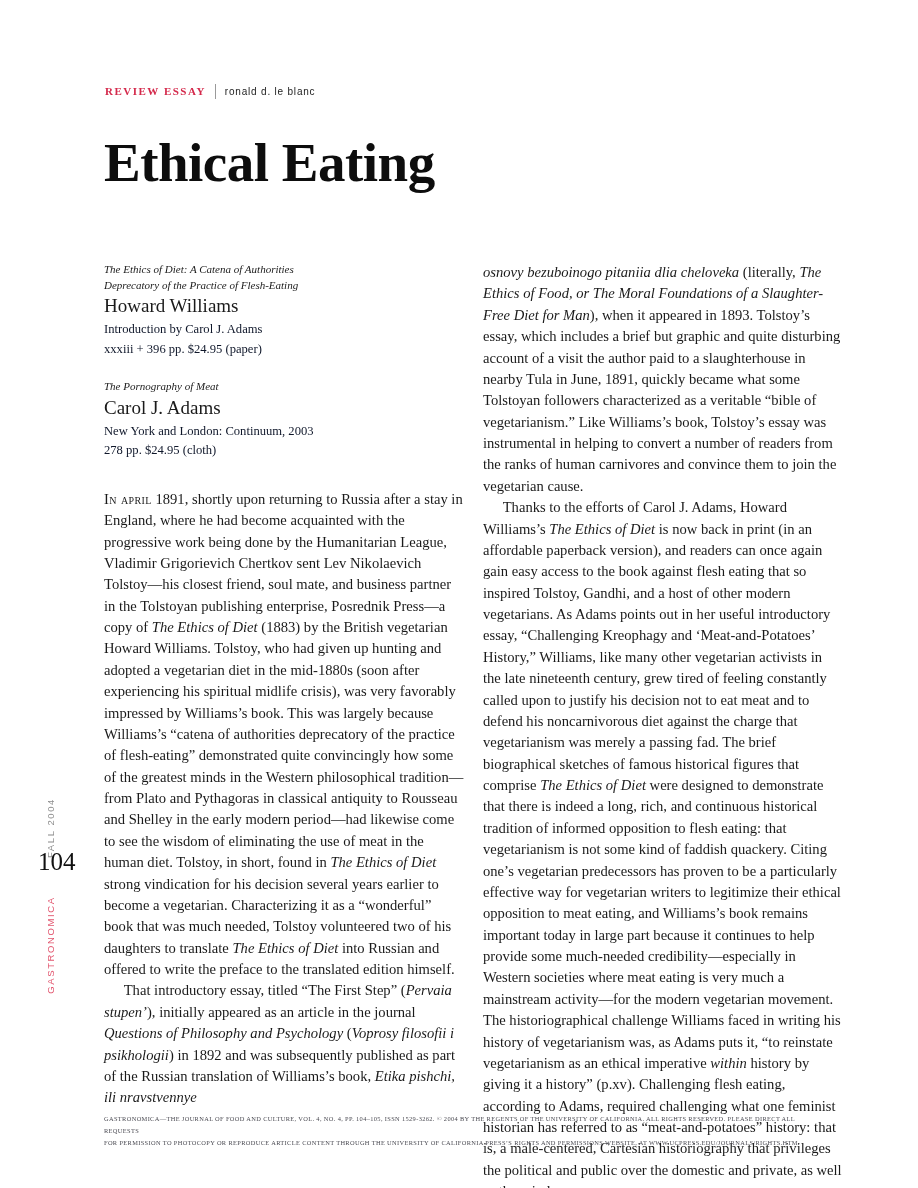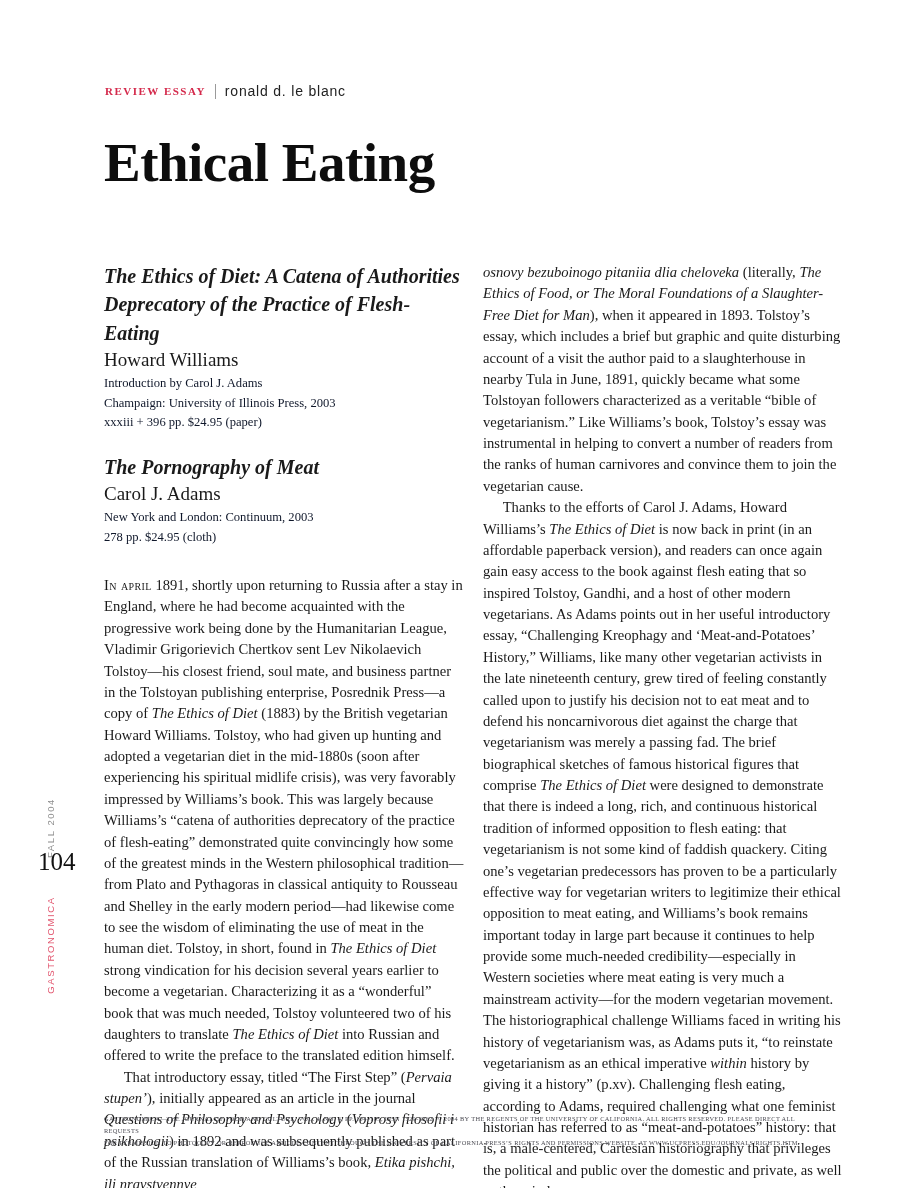--- a/index.html
+++ b/index.html
@@ -73,21 +73,21 @@
     color: #d4294b;
   }
   .kicker-rule {
     display: inline-block;
     width: 1px;
     height: 15px;
     background: #9a9a9a;
   }
   .kicker-author {
     font-family: "Liberation Sans", sans-serif;
-    font-size: 14px;
+    font-size: 10px;
     letter-spacing: 0.8px;
     color: #222222;
   }
   .article-title {
     position: absolute;
     left: 104px;
     top: 96px;
     font-family: "Liberation Serif", serif;
     font-size: 55px;
     font-weight: bold;
@@ -105,23 +105,22 @@
     line-height: 1.465;
     text-align: left;
   }
   .col-left  { left: 104px; }
   .col-right { left: 483px; }
 
   
   .citation { margin-bottom: 20px; }
   .cit-title {
     font-style: italic;
-    font-size: 20px;
+    font-size: 11px;
     line-height: 1.42;
-    font-weight: bold;
   }
   .cit-author {
     font-size: 19px;
     line-height: 1.42;
   }
   .cit-meta {
     font-size: 12.6px;
     line-height: 1.55;
     color: #0f172a;
   }
@@ -168,21 +167,20 @@
 </div>
 <h1 class="article-title">Ethical Eating</h1>
 
 <div class="col col-left">
 
   <div class="citation">
     <div class="cit-title">The Ethics of Diet: A Catena of Authorities</div>
     <div class="cit-title">Deprecatory of the Practice of Flesh-Eating</div>
     <div class="cit-author">Howard Williams</div>
     <div class="cit-meta">Introduction by Carol J. Adams</div>
-    <div class="cit-meta">Champaign: University of Illinois Press, 2003</div>
     <div class="cit-meta">xxxiii + 396 pp.  $24.95 (paper)</div>
   </div>
 
   <div class="citation">
     <div class="cit-title">The Pornography of Meat</div>
     <div class="cit-author">Carol J. Adams</div>
     <div class="cit-meta">New York and London: Continuum, 2003</div>
     <div class="cit-meta">278 pp.  $24.95 (cloth)</div>
   </div>
 

